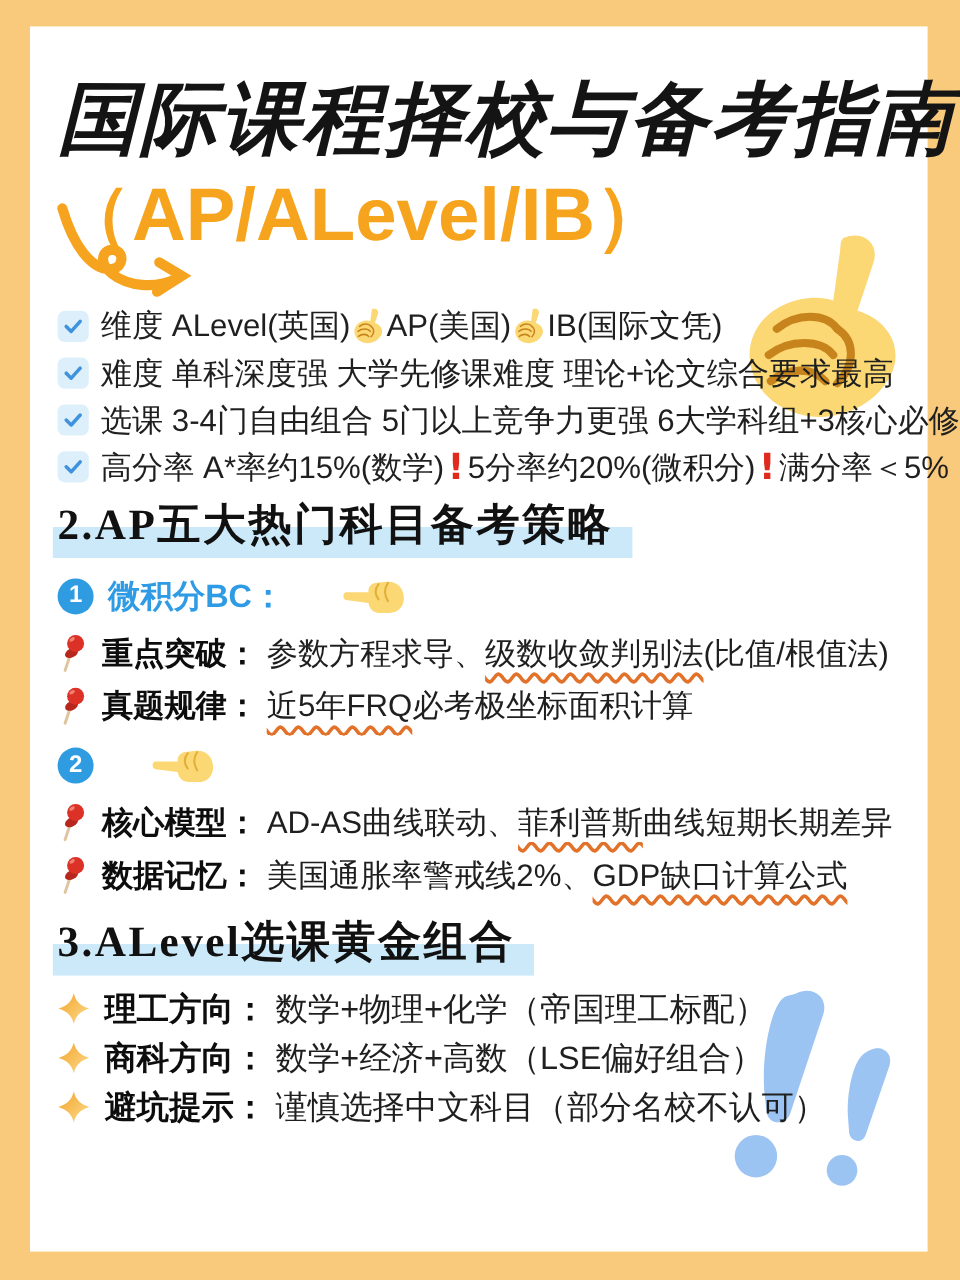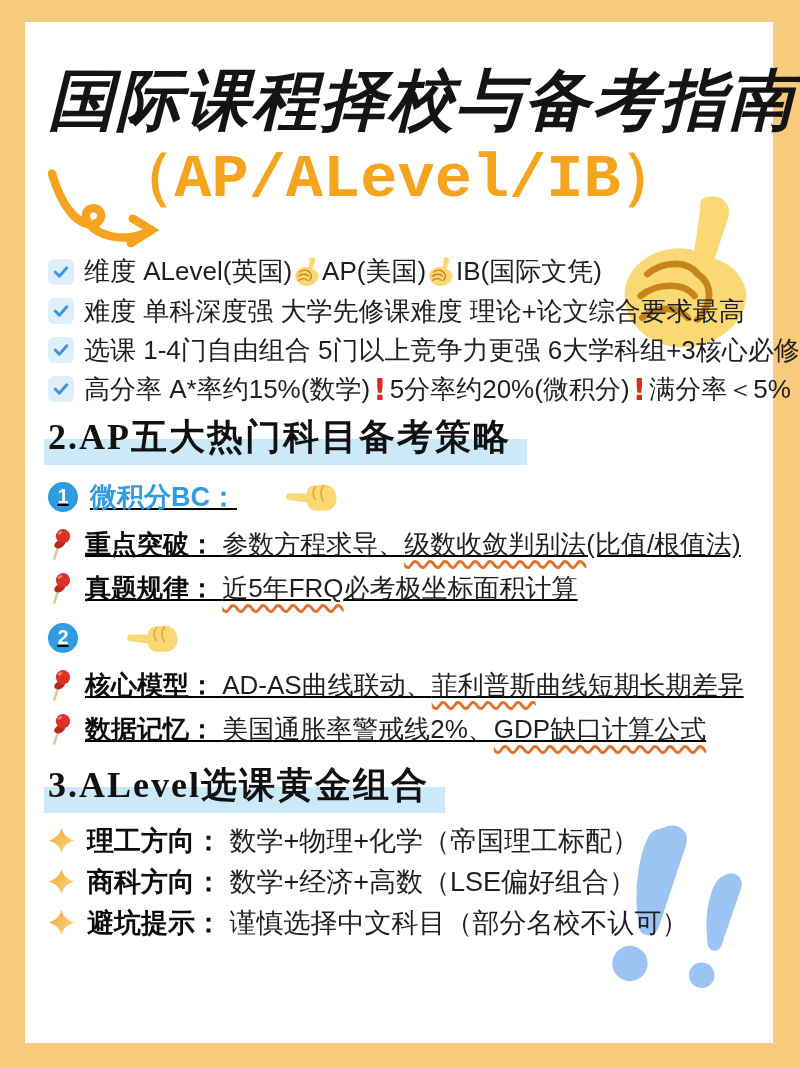--- a/index.html
+++ b/index.html
@@ -16,35 +16,35 @@
 
   
   .title{
     margin:10px 0 0 0;text-align:center;
     font-family:"Liberation Serif","DejaVu Serif",serif;
     font-weight:900;font-size:66px;line-height:1.3;letter-spacing:2px;color:#141414;
     white-space:nowrap;
     font-style:italic;
   }
   .subtitle{
-    margin-top:2px;text-align:center;
-    font-family:Liberation Mono, monospace;
+    margin-top:2px;text-align:left;
+    font-family:Liberation Sans, sans-serif;
     font-weight:900;font-size:62px;line-height:1.1;color:#F6A41E;
     white-space:nowrap;
   }
 
   
   .swirl{position:absolute;left:17px;top:146px;width:142px;height:108px;}
   .thumb-big{position:absolute;left:570px;top:168px;width:182px;height:168px;}
   .bangs{position:absolute;left:575px;top:798px;width:168px;height:172px;}
 
   
   section{position:relative;}
   .sec1{margin-top:42px;}
-  .sec2{margin-top:10px;text-decoration:underline;}
+  .sec2{margin-top:10px;}
   .sec3{margin-top:16px;}
   h2{
     margin:0 0 12px 0;
     font-family:"Liberation Serif","DejaVu Serif",serif;
     font-weight:900;font-size:36px;line-height:44px;color:#111;letter-spacing:2px;
   }
   h2 .hl{
     display:inline-block;
     background:linear-gradient(180deg, rgba(0,0,0,0) 48%, #CBE9F8 48%);
     padding:0 16px 6px 4px;margin-left:-4px;white-space:nowrap;
@@ -201,21 +201,21 @@
           </span>
       </div>
 
       <div class="row">
         <span class="chk">
             <svg>
               <use href="#check"></use>
             </svg>
           </span>
         <span class="txt">
-            <span>选课 1-4门自由组合 5门以上竞争力更强 6大学科组+3核心必修</span>
+            <span>选课 3-4门自由组合 5门以上竞争力更强 6大学科组+3核心必修</span>
           </span>
       </div>
 
       <div class="row">
         <span class="chk">
             <svg>
               <use href="#check"></use>
             </svg>
           </span>
         <span class="txt">

